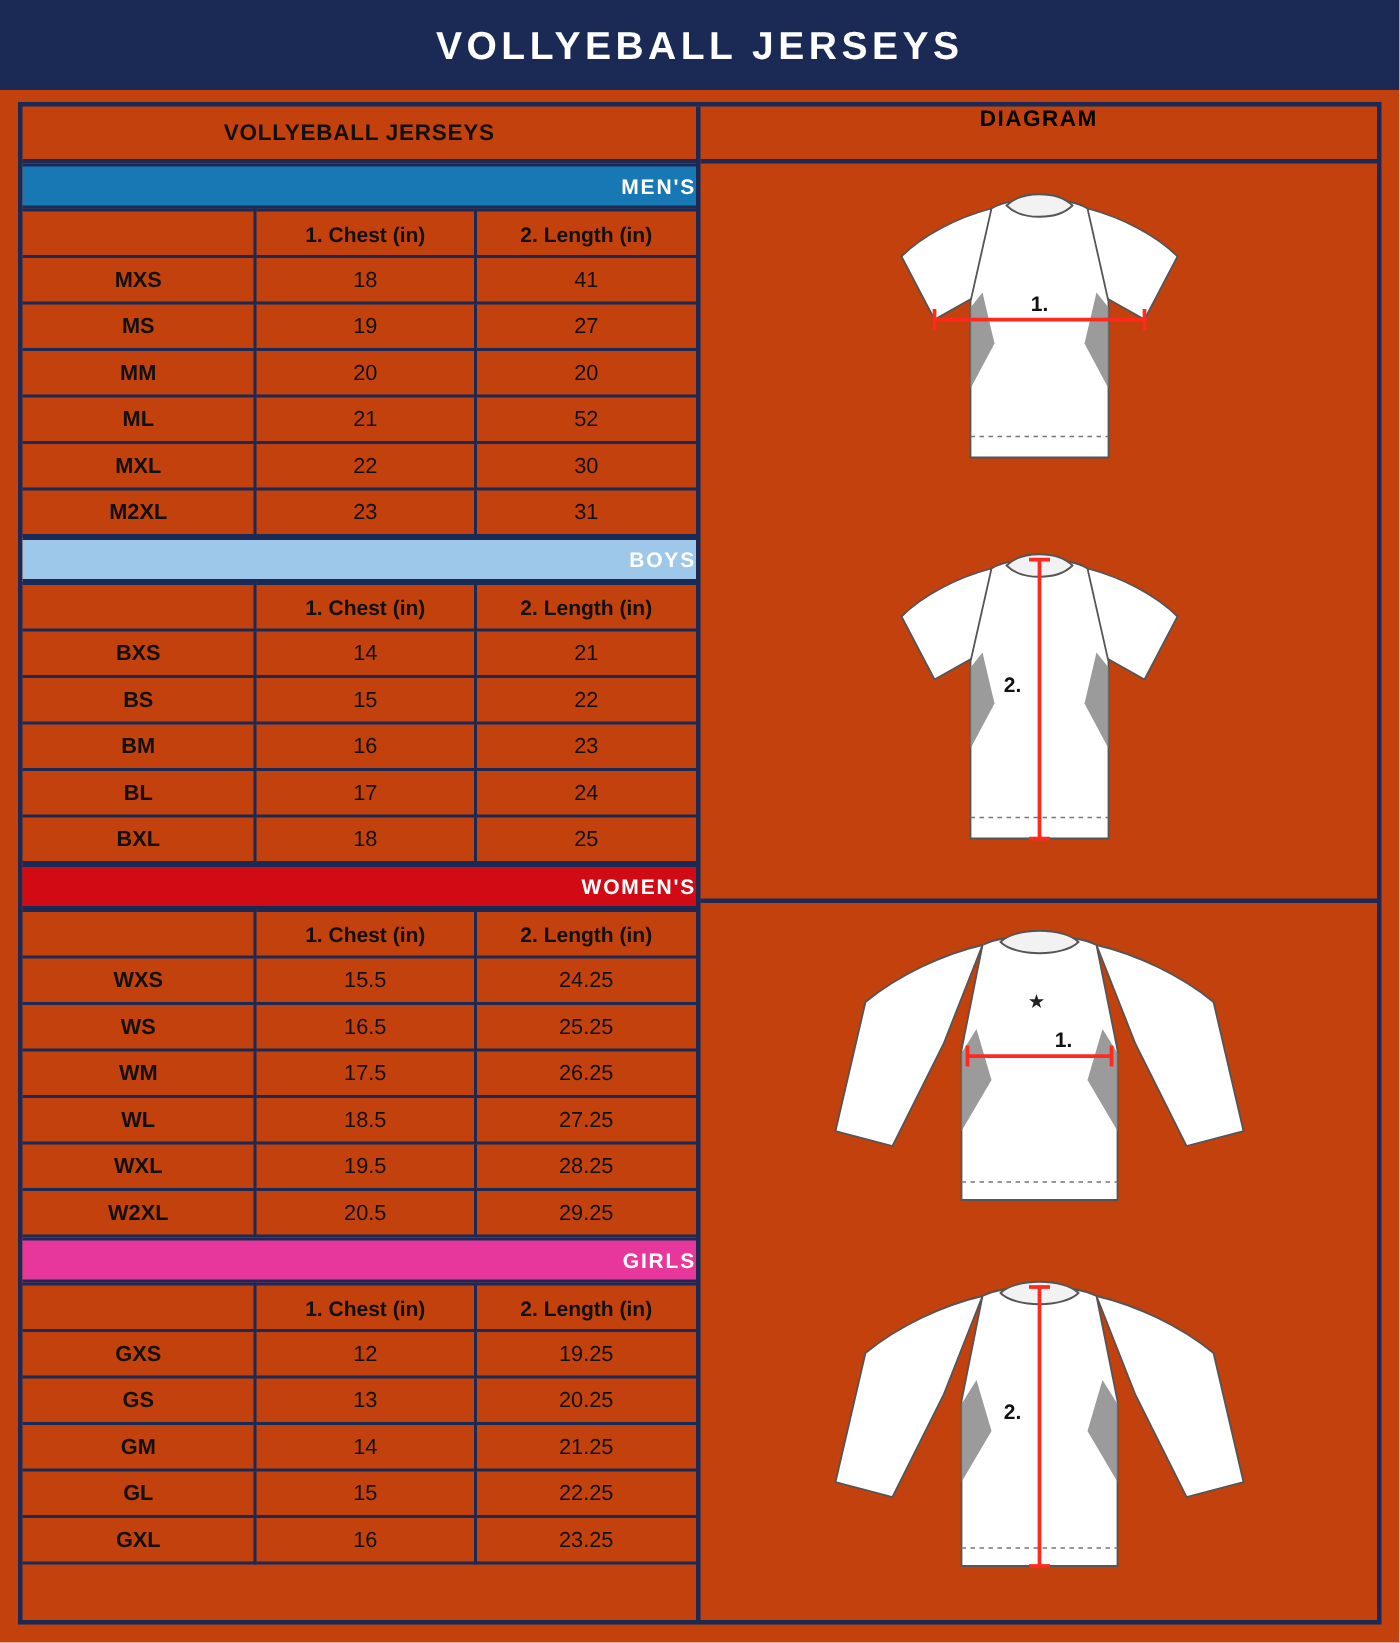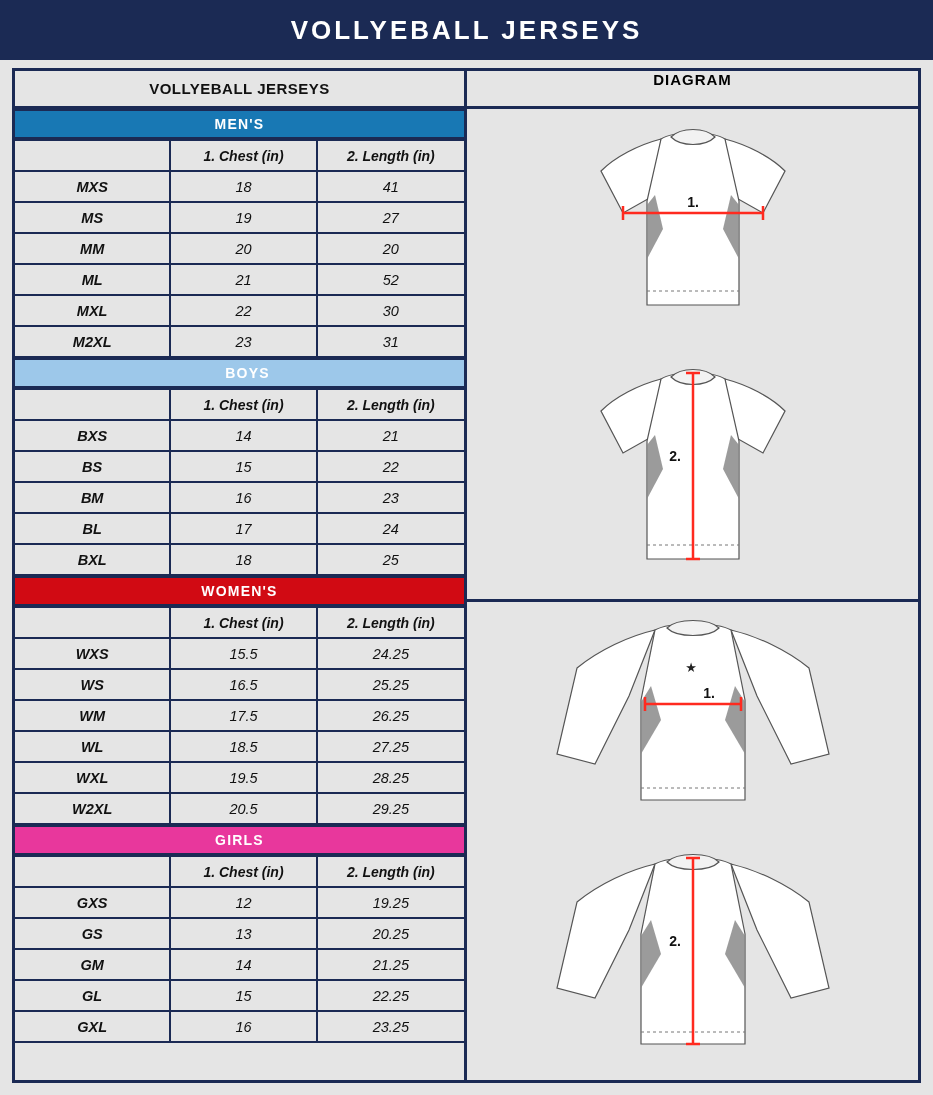--- a/index.html
+++ b/index.html
@@ -6,21 +6,21 @@
   html, body {
     margin: 0;
     padding: 0;
     background: #ffffff;
     font-family: "Liberation Sans", sans-serif;
   }
   #page {
     width: 933px;
     height: 1095px;
     position: relative;
-    background: #e5e5e5;
+    background: #c2410c;
     overflow: hidden;
   }
   
   .banner {
     height: 60px;
     background: #1b2a54;
     color: #ffffff;
     display: flex;
     align-items: center;
     justify-content: center;
@@ -58,21 +58,21 @@
     font-size: 15px;
     font-weight: bold;
     color: #111;
     border-bottom: 3px solid #1b2a54;
     letter-spacing: .5px;
   }
   .group-header {
     height: 30px;
     display: flex;
     align-items: center;
-    justify-content: center;
+    justify-content: flex-end;
     color: #ffffff;
     font-size: 14px;
     font-weight: bold;
     letter-spacing: 1.2px;
     border-bottom: 2px solid #1b2a54;
     border-top: 2px solid #1b2a54;
   }
   table.size-table {
     width: 100%;
     border-collapse: collapse;
@@ -89,21 +89,21 @@
     color: #111;
   }
   table.size-table th {
     font-weight: bold;
     font-size: 14px;
   }
   table.size-table td.sizecell {
     font-weight: bold;
   }
   .tbl-wrap { border-top: none; }
-  .tbl-wrap table.size-table { border-left: none; border-right: none; font-style: italic; }
+  .tbl-wrap table.size-table { border-left: none; border-right: none; }
   .tbl-wrap table.size-table tr td:first-child,
   .tbl-wrap table.size-table tr th:first-child { border-left: none; }
   .tbl-wrap table.size-table tr td:last-child,
   .tbl-wrap table.size-table tr th:last-child { border-right: none; }
 
   
   .diagram-head {
     height: 38px;
     display: flex;
     align-items: flex-start;

